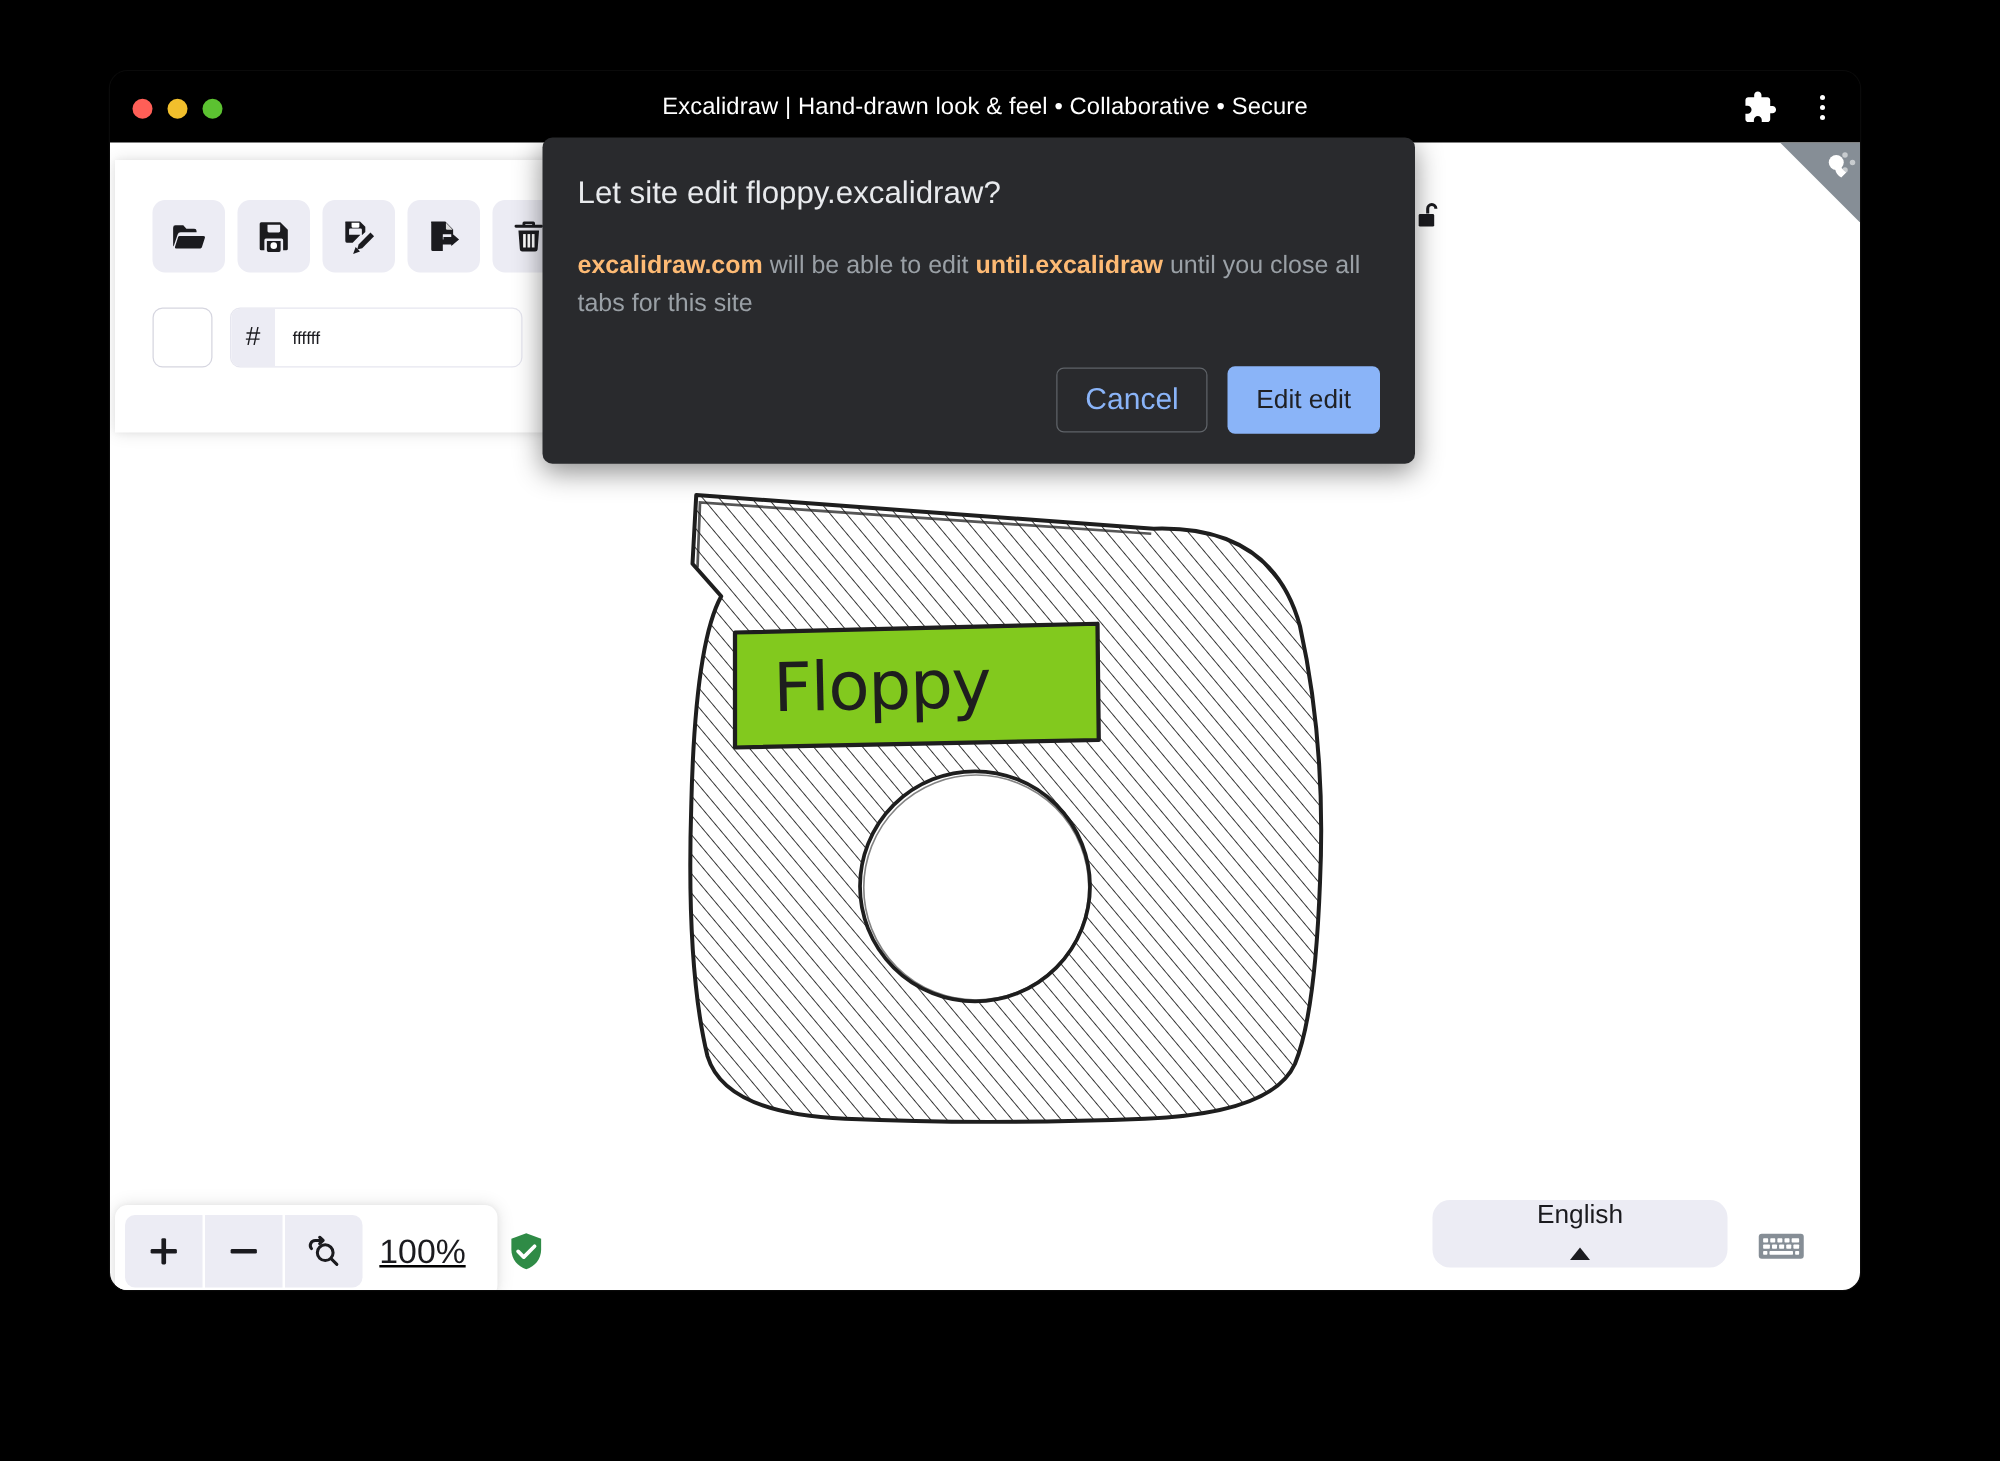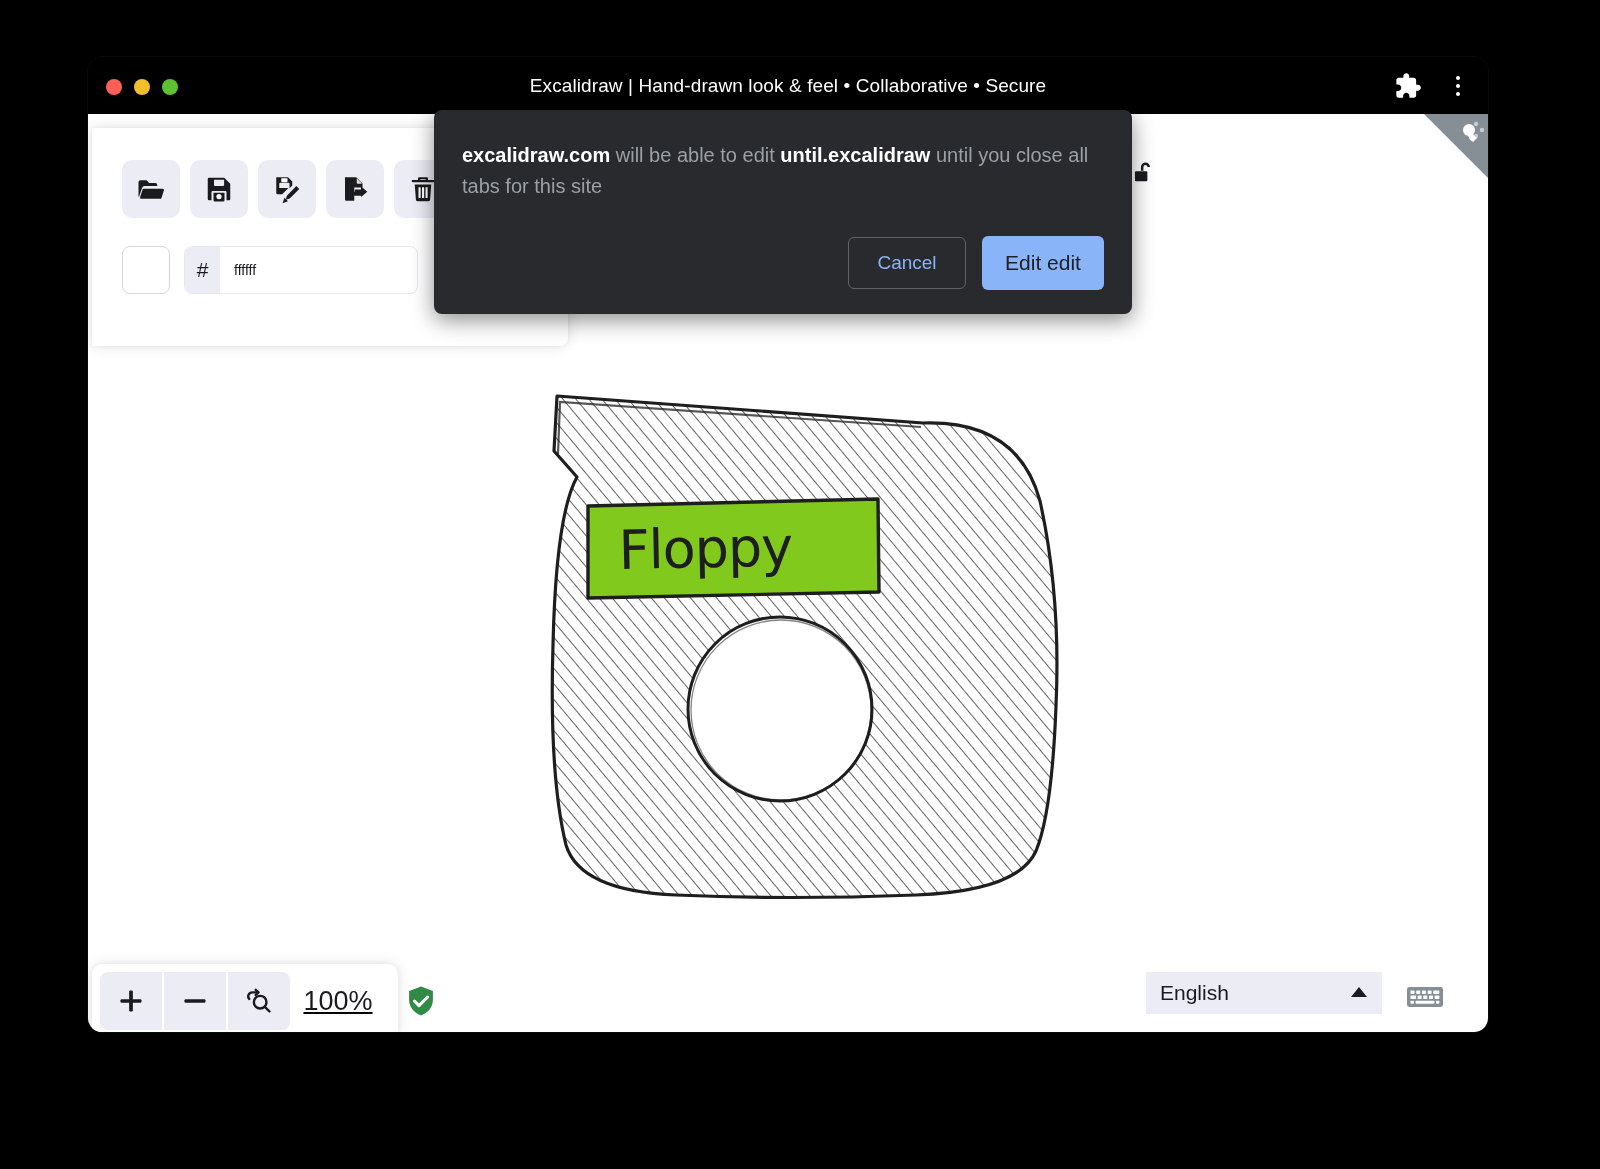--- a/index.html
+++ b/index.html
@@ -265,27 +265,28 @@
     width: 34px;
     height: 34px;
   }
 
   
   .lang-select {
     position: absolute;
     right: 106px;
     bottom: 18px;
     width: 208px;
-    height: 42px;
+    height: 54px;
     background: #ececf4;
-    border-radius: 0;
+    border-radius: 14px;
     display: flex;
     align-items: center;
     padding: 0 14px;
     cursor: pointer;
+    flex-direction: column;
   }
   .lang-label {
     flex: 1;
     font-size: 21px;
     color: #1b1b1f;
   }
   .kbd-icon {
     position: absolute;
     right: 44px;
     bottom: 20px;
@@ -314,38 +315,38 @@
     font-weight: 400;
   }
   .dialog-body {
     color: #9aa0a6;
     font-size: 20px;
     line-height: 1.55;
     margin: 0 0 34px 0;
     max-width: 640px;
   }
   .dialog-body b {
-    color: #ffffff;
+    color: #fdba74;
     font-weight: bold;
   }
   .dialog-actions {
     display: flex;
     justify-content: flex-end;
     align-items: center;
     gap: 16px;
   }
   .btn-cancel {
     min-width: 118px;
     height: 52px;
     padding: 0 22px;
     border-radius: 6px;
     border: 1px solid #5f6368;
     background: transparent;
     color: #8ab4f8;
-    font-size: 19px;
+    font-size: 24px;
     font-family: "Liberation Sans", sans-serif;
     cursor: pointer;
   }
   .btn-primary {
     min-width: 122px;
     height: 54px;
     padding: 0 22px;
     border-radius: 6px;
     border: none;
     background: #8ab4f8;
@@ -544,20 +545,21 @@
             <rect x="9.6" y="18.7" width="18.8" height="3" rx="0.6"></rect>
             <rect x="30.1" y="18.7" width="3.2" height="3" rx="0.6"></rect>
           </g>
         </svg>
       </div>
 
     </div>
   </div>
 
   <div class="dialog">
+    <h2 class="dialog-title">Let site edit floppy.excalidraw?</h2>
     <p class="dialog-body">
       <b>excalidraw.com</b><span> will be able to edit </span><b>until.excalidraw</b><span> until you close all tabs for this site</span>
     </p>
     <div class="dialog-actions">
       <button class="btn-cancel">Cancel</button>
       <button class="btn-primary">Edit edit</button>
     </div>
   </div>
 
 </div>

